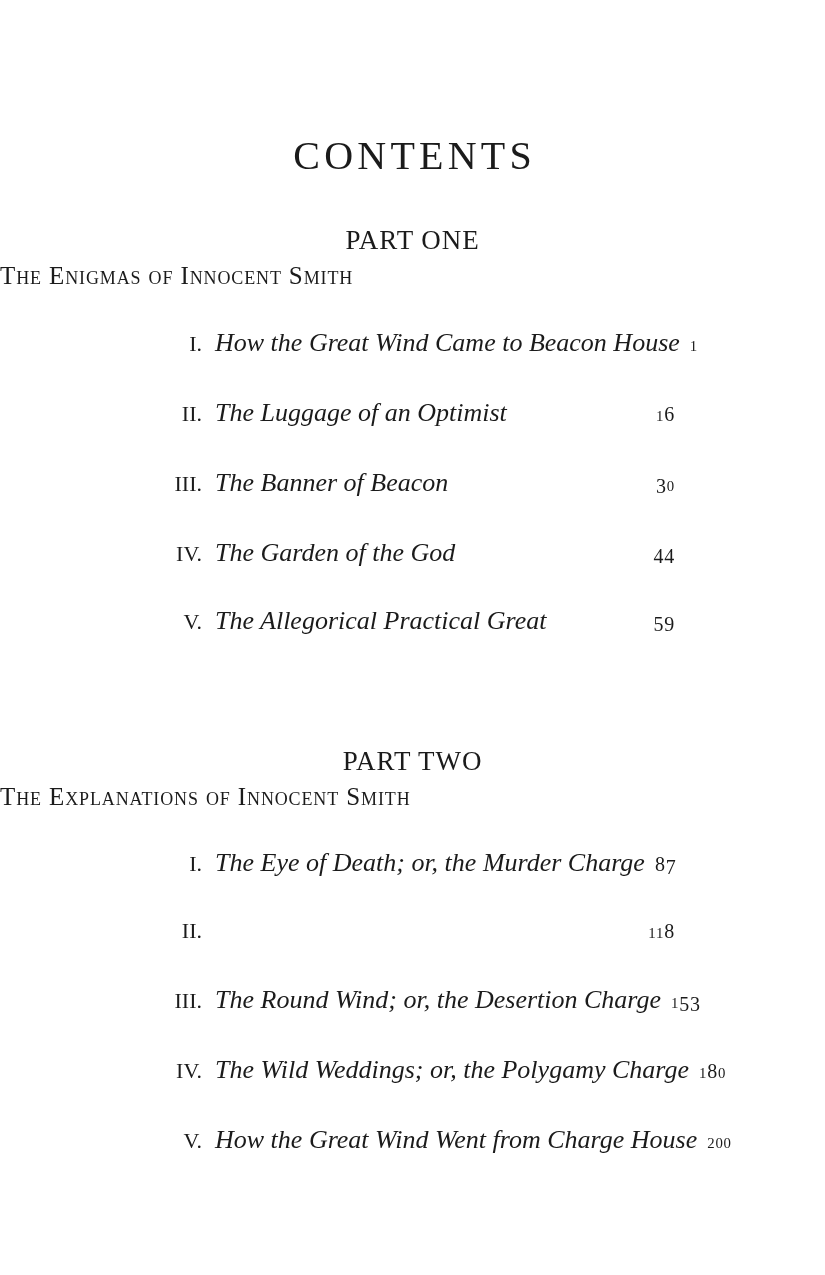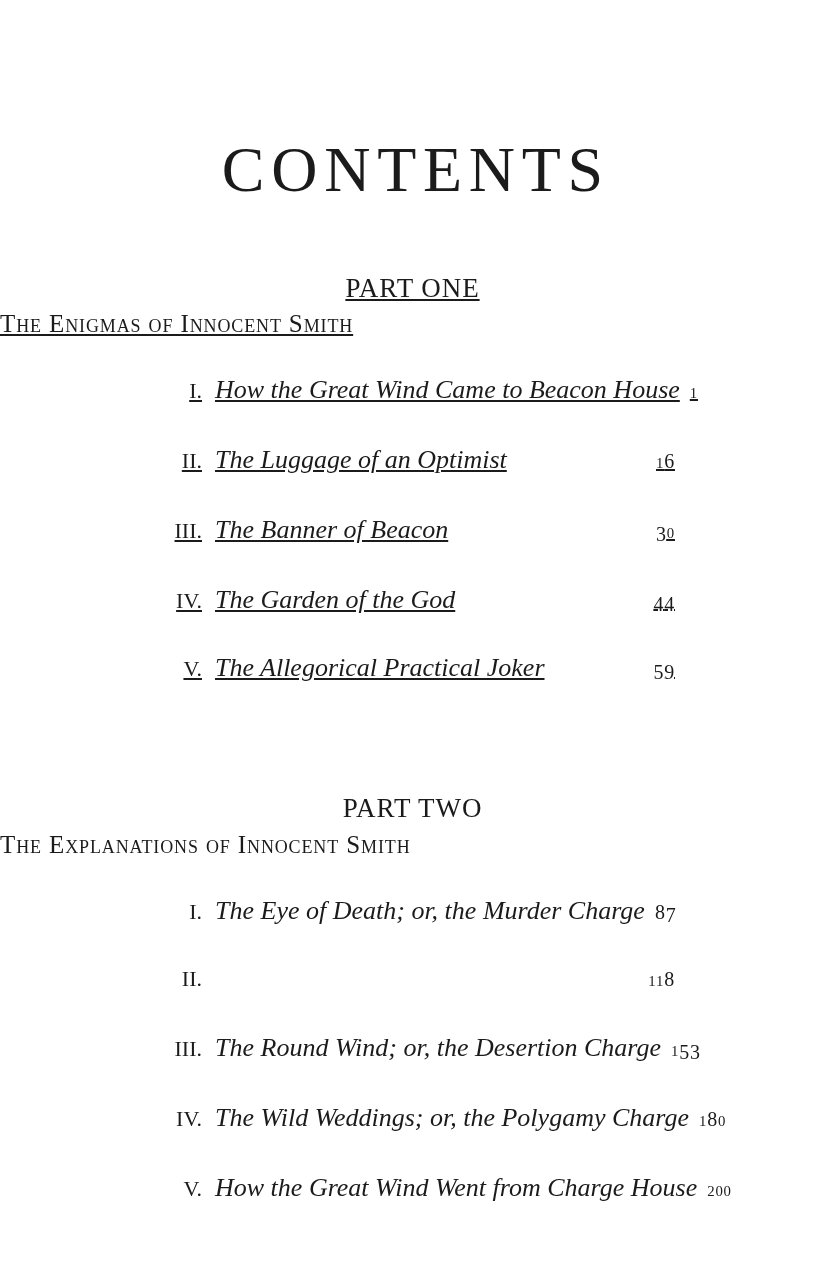--- a/index.html
+++ b/index.html
@@ -9,35 +9,35 @@
     width: 825px;
     height: 1275px;
     margin: 0 auto;
     background: #ffffff;
     color: #1b1b1b;
     font-family: "Liberation Serif", "DejaVu Serif", serif;
     overflow: hidden;
     padding-top: 132px;
   }
   .toc-title {
-    font-size: 64px;
+    font-size: 40px;
     font-weight: 400;
     text-align: center;
     letter-spacing: 0.105em;
     line-height: 1.2;
     text-indent: 0.105em; 
   }
   .part-heading {
     font-size: 27px;
     font-weight: 400;
     text-align: center;
     letter-spacing: 0.035em;
     line-height: 1.2;
   }
-  .part-one { margin-top: 63px; text-decoration: underline; }
+  .part-one { margin-top: 44px; }
   .part-two { margin-top: 109px; }
   .part-subheading {
     font-size: 25px;
     font-weight: 400;
     font-variant: small-caps;
     letter-spacing: 0.035em;
     line-height: 1.25;
     margin-top: 4px;
   }
   .entries {
@@ -103,21 +103,21 @@
         <span class="chapter-title">The Banner of Beacon</span>
         <span class="page-num osnum"><span class="os-d">3</span><span class="os-s">0</span></span>
       </li>
       <li class="entry">
         <span class="numeral">IV.</span>
         <span class="chapter-title">The Garden of the God</span>
         <span class="page-num osnum"><span class="os-d">4</span><span class="os-d">4</span></span>
       </li>
       <li class="entry">
         <span class="numeral">V.</span>
-        <span class="chapter-title">The Allegorical Practical Joker</span>
+        <span class="chapter-title">The Allegorical Practical Great</span>
         <span class="page-num osnum"><span class="os-d">5</span><span class="os-d">9</span></span>
       </li>
     </ul>
   </section>
 
   <section class="part part-two">
     <h2 class="part-heading">PART TWO</h2>
     <h3 class="part-subheading">The Explanations of Innocent Smith</h3>
     <ul class="entries">
       <li class="entry">

